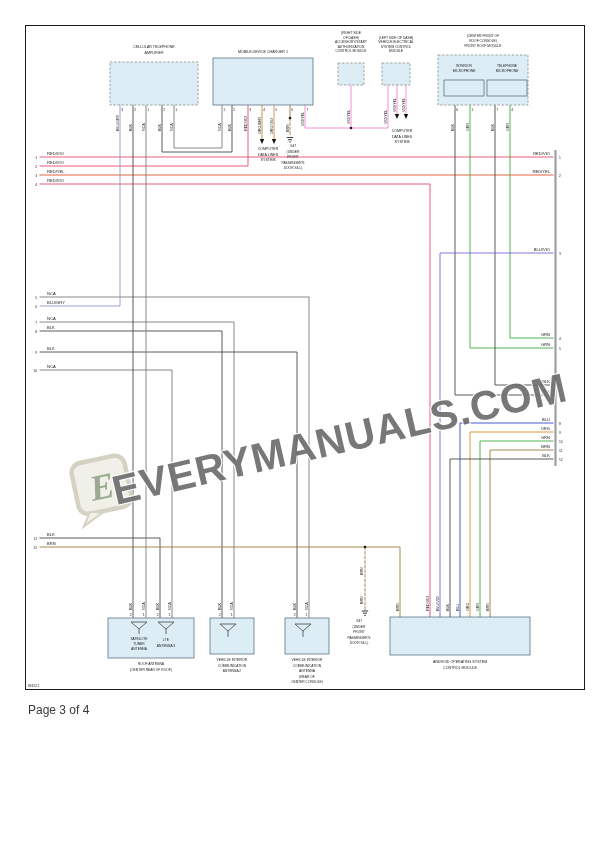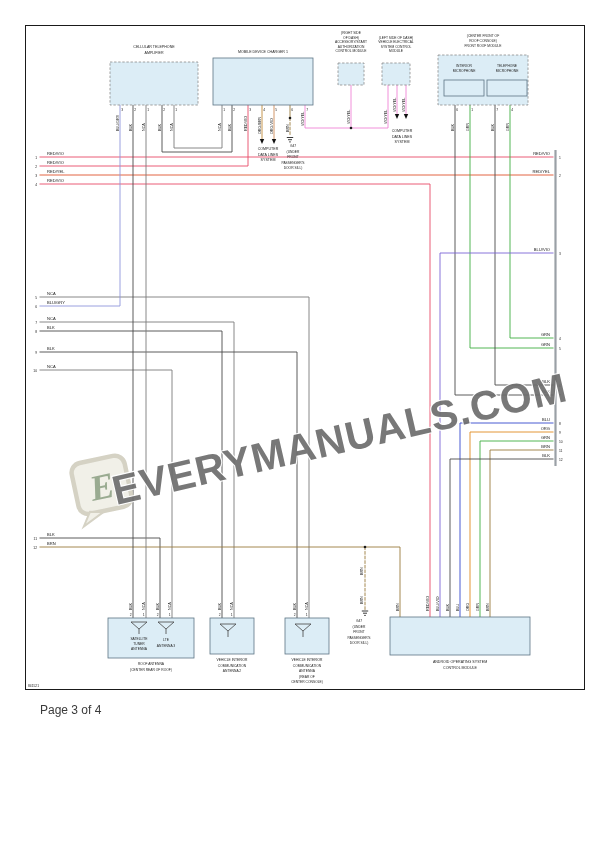--- a/index.html
+++ b/index.html
@@ -17,21 +17,21 @@
   .t33{font-size:3.3px;}
   .num{font-size:3.3px;fill:#222;}
   .pv{font-size:3.7px;}
   .tc{text-anchor:middle;}
   .glyph{fill:none;stroke:#444;stroke-width:0.8;}
   .gnd{stroke:#222;stroke-width:0.9;}
   .wm{font-size:41px;font-weight:bold;fill:#6e6e6e;stroke:#ffffff;stroke-width:2.2px;
       paint-order:stroke;letter-spacing:1px;}
   .wm-e{font-family:"Liberation Serif",serif;font-style:italic;font-weight:bold;
         font-size:36px;fill:#93a589;text-anchor:middle;}
-  .footer{position:absolute;left:28px;top:703px;font-size:12px;color:#3a3a3a;margin-left:12px;}
+  .footer{position:absolute;left:28px;top:703px;font-size:12px;color:#3a3a3a;}
 </style>
 </head>
 <body>
 
 <div class="page">
 <svg width="612" height="694" viewBox="0 0 612 694">
 
   <rect class="frame" x="25.5" y="25.5" width="559" height="664"></rect>
   <text class="t33" x="28" y="686.5">841521</text>
 

